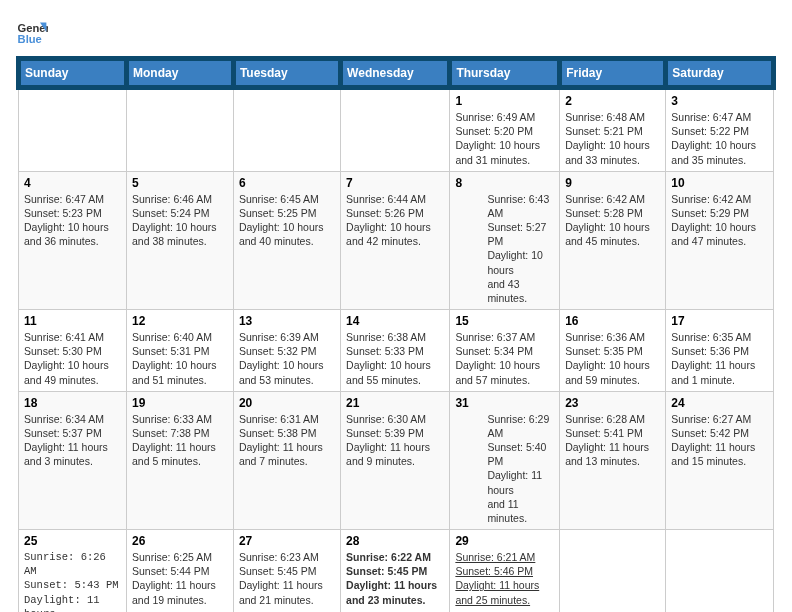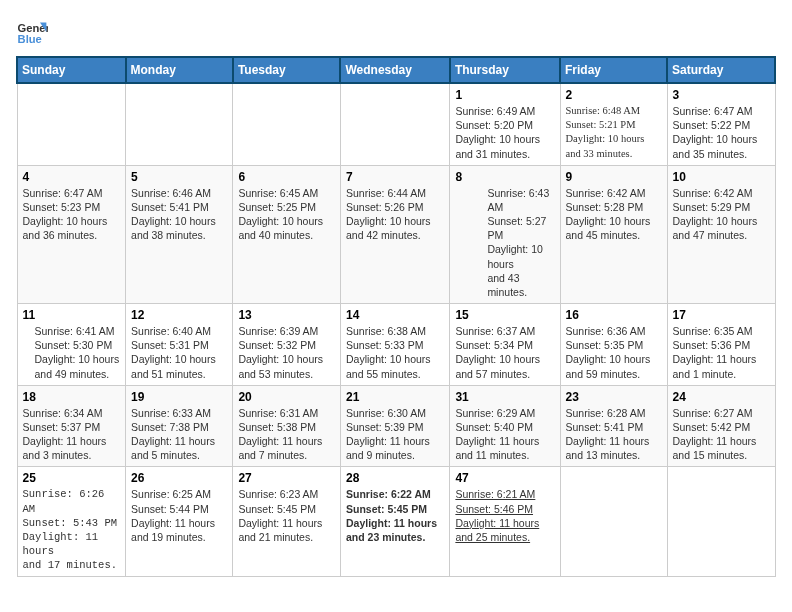--- a/index.html
+++ b/index.html
@@ -42,21 +42,21 @@
       width: 100%;
       border-collapse: collapse;
       font-size: 11px;
     }
     thead tr th {
       background-color: #3a7fc1;
       color: #fff;
       padding: 5px 4px;
       text-align: left;
       font-size: 12px;
-      border: 2px solid #0c4a6e;
+      border: 5px solid #0c4a6e;
     }
     tbody tr td {
       border: 1px solid #ccc;
       vertical-align: top;
       padding: 4px 5px;
       width: 113px;
       min-height: 75px;
       background: #fff;
     }
     tbody tr:nth-child(even) td {
@@ -114,21 +114,21 @@
         <td class="empty-cell"></td>
         <td>
           <span class="day-number">1</span>
           <div class="day-info" style="white-space: pre-line;">Sunrise: 6:49 AM
 Sunset: 5:20 PM
 Daylight: 10 hours
 and 31 minutes.</div>
         </td>
         <td>
           <span class="day-number">2</span>
-          <div class="day-info" style="white-space: pre-line; font-family: Liberation Serif, serif;">Sunrise: 6:48 AM
+          <div class="day-info" style="white-space: pre-line;">Sunrise: 6:48 AM
 Sunset: 5:21 PM
 Daylight: 10 hours
 and 33 minutes.</div>
         </td>
         <td>
           <span class="day-number">3</span>
           <div class="day-info" style="white-space: pre-line;">Sunrise: 6:47 AM
 Sunset: 5:22 PM
 Daylight: 10 hours
 and 35 minutes.</div>
@@ -138,21 +138,21 @@
         <td>
           <span class="day-number">4</span>
           <div class="day-info" style="white-space: pre-line;">Sunrise: 6:47 AM
 Sunset: 5:23 PM
 Daylight: 10 hours
 and 36 minutes.</div>
         </td>
         <td>
           <span class="day-number">5</span>
           <div class="day-info" style="white-space: pre-line;">Sunrise: 6:46 AM
-Sunset: 5:41 PM
+Sunset: 5:24 PM
 Daylight: 10 hours
 and 38 minutes.</div>
         </td>
         <td>
           <span class="day-number">6</span>
           <div class="day-info" style="white-space: pre-line;">Sunrise: 6:45 AM
 Sunset: 5:25 PM
 Daylight: 10 hours
 and 40 minutes.</div>
         </td>
@@ -181,21 +181,21 @@
           <span class="day-number">10</span>
           <div class="day-info" style="white-space: pre-line;">Sunrise: 6:42 AM
 Sunset: 5:29 PM
 Daylight: 10 hours
 and 47 minutes.</div>
         </td>
       </tr>
       <tr>
         <td>
           <span class="day-number">11</span>
-          <div class="day-info" style="white-space: pre-line; margin-left: 12px;">Sunrise: 6:41 AM
+          <div class="day-info" style="white-space: pre-line;">Sunrise: 6:41 AM
 Sunset: 5:30 PM
 Daylight: 10 hours
 and 49 minutes.</div>
         </td>
         <td>
           <span class="day-number">12</span>
           <div class="day-info" style="white-space: pre-line;">Sunrise: 6:40 AM
 Sunset: 5:31 PM
 Daylight: 10 hours
 and 51 minutes.</div>
@@ -260,21 +260,21 @@
         </td>
         <td>
           <span class="day-number">21</span>
           <div class="day-info" style="white-space: pre-line;">Sunrise: 6:30 AM
 Sunset: 5:39 PM
 Daylight: 11 hours
 and 9 minutes.</div>
         </td>
         <td>
           <span class="day-number">31</span>
-          <div class="day-info" style="white-space: pre-line;">Sunrise: 6:29 AM
+          <div class="day-info" style="white-space: pre-line; margin-left: 32px;">Sunrise: 6:29 AM
 Sunset: 5:40 PM
 Daylight: 11 hours
 and 11 minutes.</div>
         </td>
         <td>
           <span class="day-number">23</span>
           <div class="day-info" style="white-space: pre-line;">Sunrise: 6:28 AM
 Sunset: 5:41 PM
 Daylight: 11 hours
 and 13 minutes.</div>
@@ -310,21 +310,21 @@
 and 21 minutes.</div>
         </td>
         <td>
           <span class="day-number">28</span>
           <div class="day-info" style="white-space: pre-line; font-weight: bold;">Sunrise: 6:22 AM
 Sunset: 5:45 PM
 Daylight: 11 hours
 and 23 minutes.</div>
         </td>
         <td>
-          <span class="day-number">47</span>
+          <span class="day-number">29</span>
           <div class="day-info" style="white-space: pre-line; text-decoration: underline;">Sunrise: 6:21 AM
 Sunset: 5:46 PM
 Daylight: 11 hours
 and 25 minutes.</div>
         </td>
         <td class="empty-cell"></td>
         <td class="empty-cell"></td>
       </tr>
     </tbody>
 </table>

